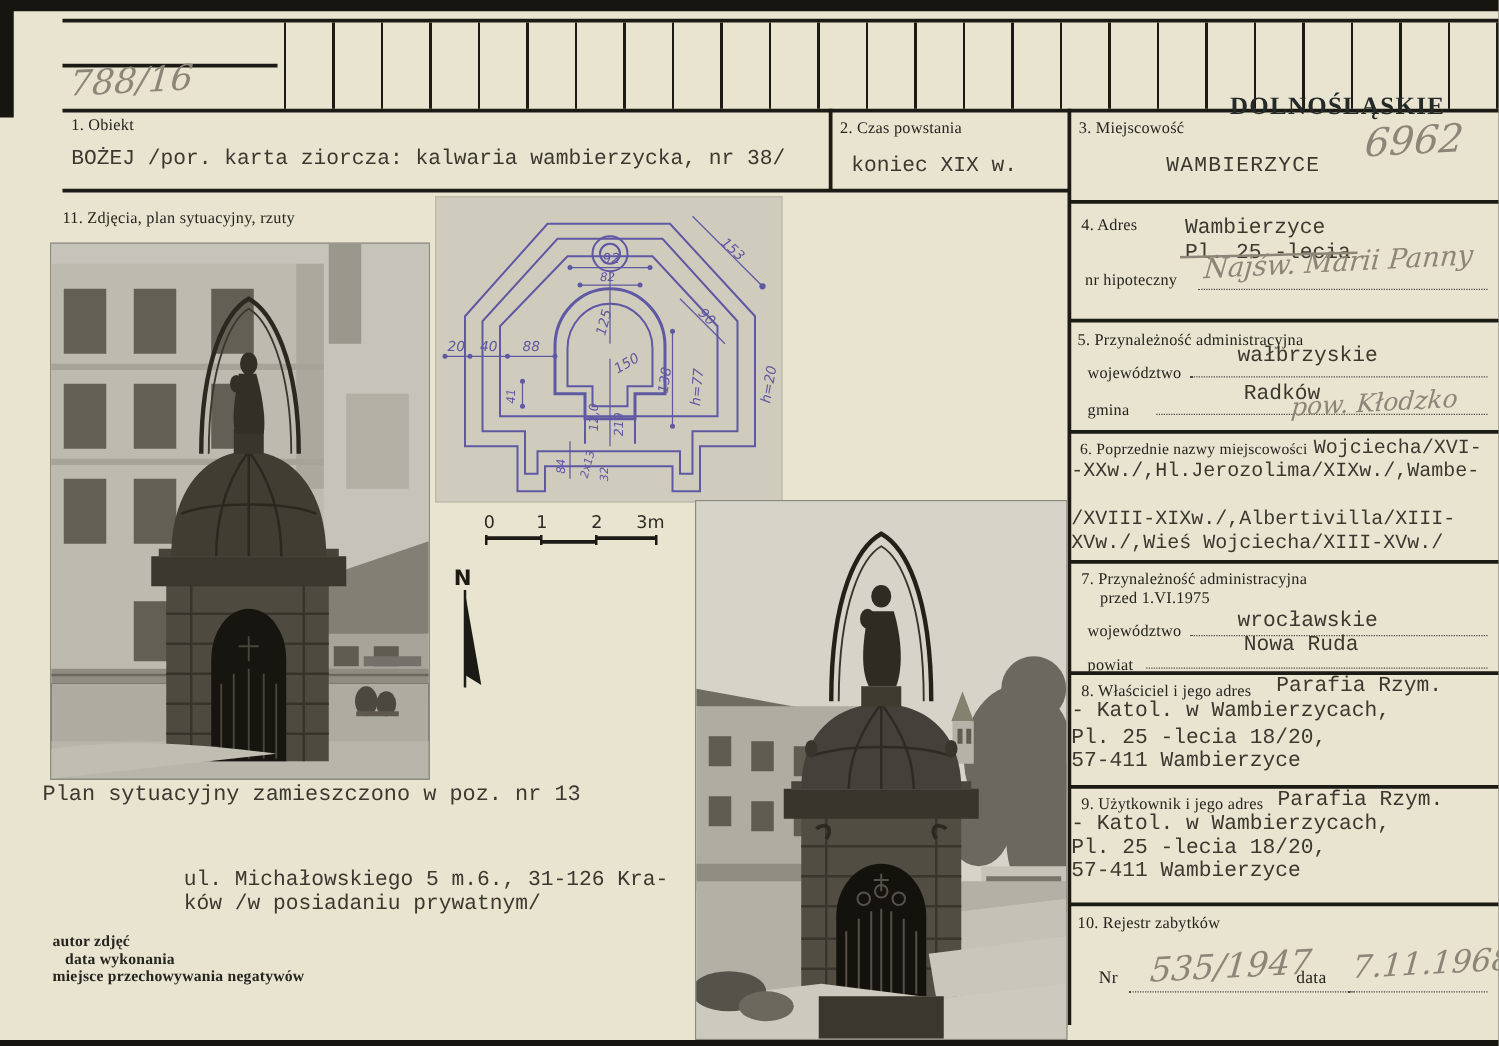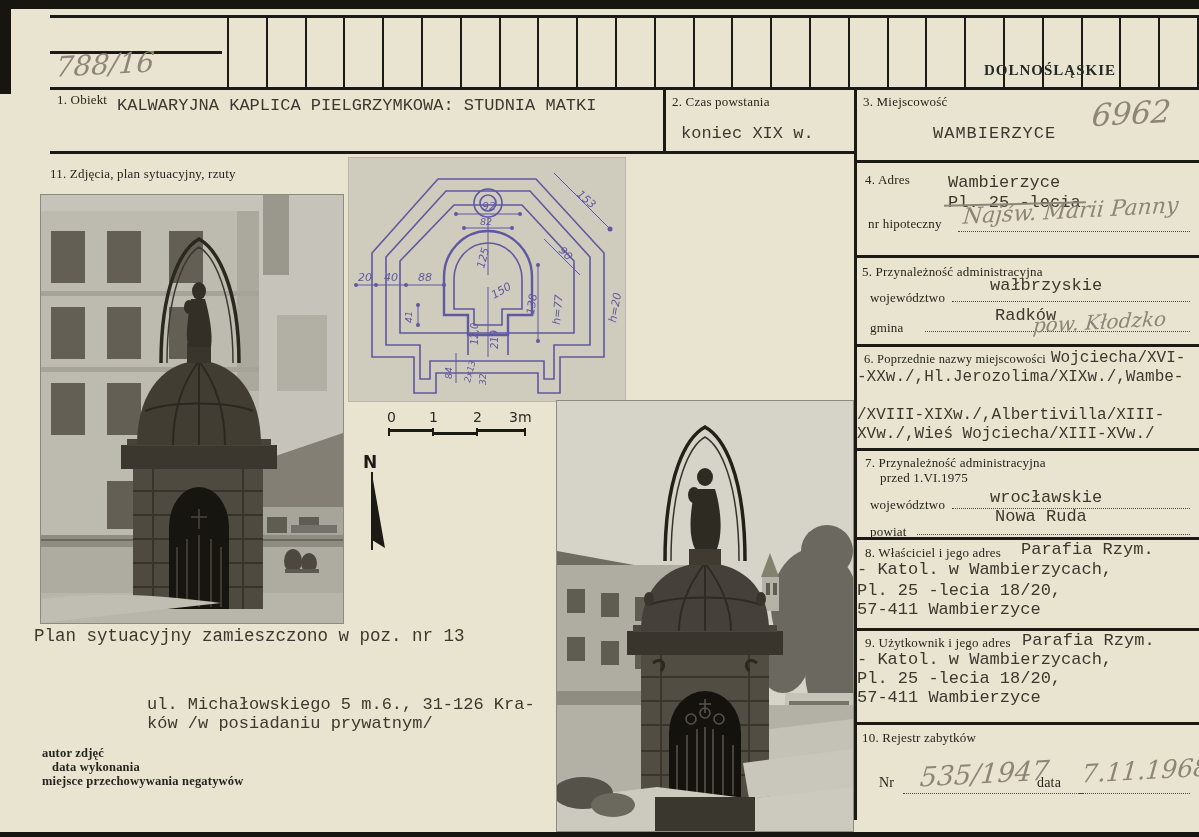--- a/index.html
+++ b/index.html
@@ -16,21 +16,21 @@
   .lab{font-family:"Liberation Serif",serif;font-size:13px;color:#25241e;letter-spacing:.2px;white-space:nowrap;}
   .lab.sm{font-size:12.5px;font-weight:600;}
   
   .tw{font-family:"Liberation Mono","DejaVu Sans Mono",monospace;font-size:17px;color:#3b382f;white-space:nowrap;}
   .tw.f6{font-size:16px;}
   
   .hw{font-family:"DejaVu Serif",serif;font-style:italic;color:#8d8678;white-space:nowrap;
       transform:rotate(-3deg) skewX(-8deg);}
   .dot{border-bottom:1.6px dotted #4a4840;height:1px;}
   .strike{background:#8d8678;height:2px;transform:rotate(-1.5deg);}
-  .stamp{font-family:"Liberation Serif",serif;font-weight:bold;font-size:15px;letter-spacing:1px;color:#242a28;white-space:nowrap;}
+  .stamp{font-family:"Liberation Serif",serif;font-weight:bold;font-size:20px;letter-spacing:1px;color:#242a28;white-space:nowrap;margin-top:12px;}
   .photo{border:1px solid #8d8a80;background:#c6c3ba;}
   svg text{font-family:"DejaVu Sans",sans-serif;}
 </style>
 </head>
 <body>
 
 <div class="card">
 
   <div class="abs edge" style="left:0;top:0;width:1199px;height:9px"></div>
   <div class="abs edge" style="left:0;top:0;width:11px;height:94px"></div>
@@ -49,21 +49,21 @@
   <div class="abs vline" style="left:854px;top:87px;width:3px;height:733px"></div>
   <div class="abs hline" style="left:855px;top:160px;width:344px"></div>
   <div class="abs hline" style="left:855px;top:255px;width:344px"></div>
   <div class="abs hline" style="left:855px;top:344px;width:344px"></div>
   <div class="abs hline" style="left:855px;top:448px;width:344px"></div>
   <div class="abs hline" style="left:855px;top:537px;width:344px"></div>
   <div class="abs hline" style="left:855px;top:628px;width:344px"></div>
   <div class="abs hline" style="left:855px;top:722px;width:344px"></div>
 
   <div class="abs lab" style="left:57px;top:92px">1. Obiekt</div>
-  <div class="abs tw" style="left:117px;top:96px">KALWARYJNA KAPLICA PIELGRZYMKOWA: STUDNIA MATKI</div>
+  <div class="abs tw" style="left:57px;top:118px">BOŻEJ /por. karta ziorcza: kalwaria wambierzycka, nr 38/</div>
 
   <div class="abs lab" style="left:672px;top:94px">2. Czas powstania</div>
   <div class="abs tw" style="left:681px;top:124px">koniec XIX w.</div>
 
   <div class="abs lab" style="left:863px;top:94px">3. Miejscowość</div>
   <div class="abs tw" style="left:933px;top:124px;letter-spacing:1px">WAMBIERZYCE</div>
 
   <div class="abs lab" style="left:865px;top:172px">4. Adres</div>
   <div class="abs tw" style="left:948px;top:173px">Wambierzyce</div>
   <div class="abs tw" style="left:948px;top:193px">Pl. 25 -lecia</div>

